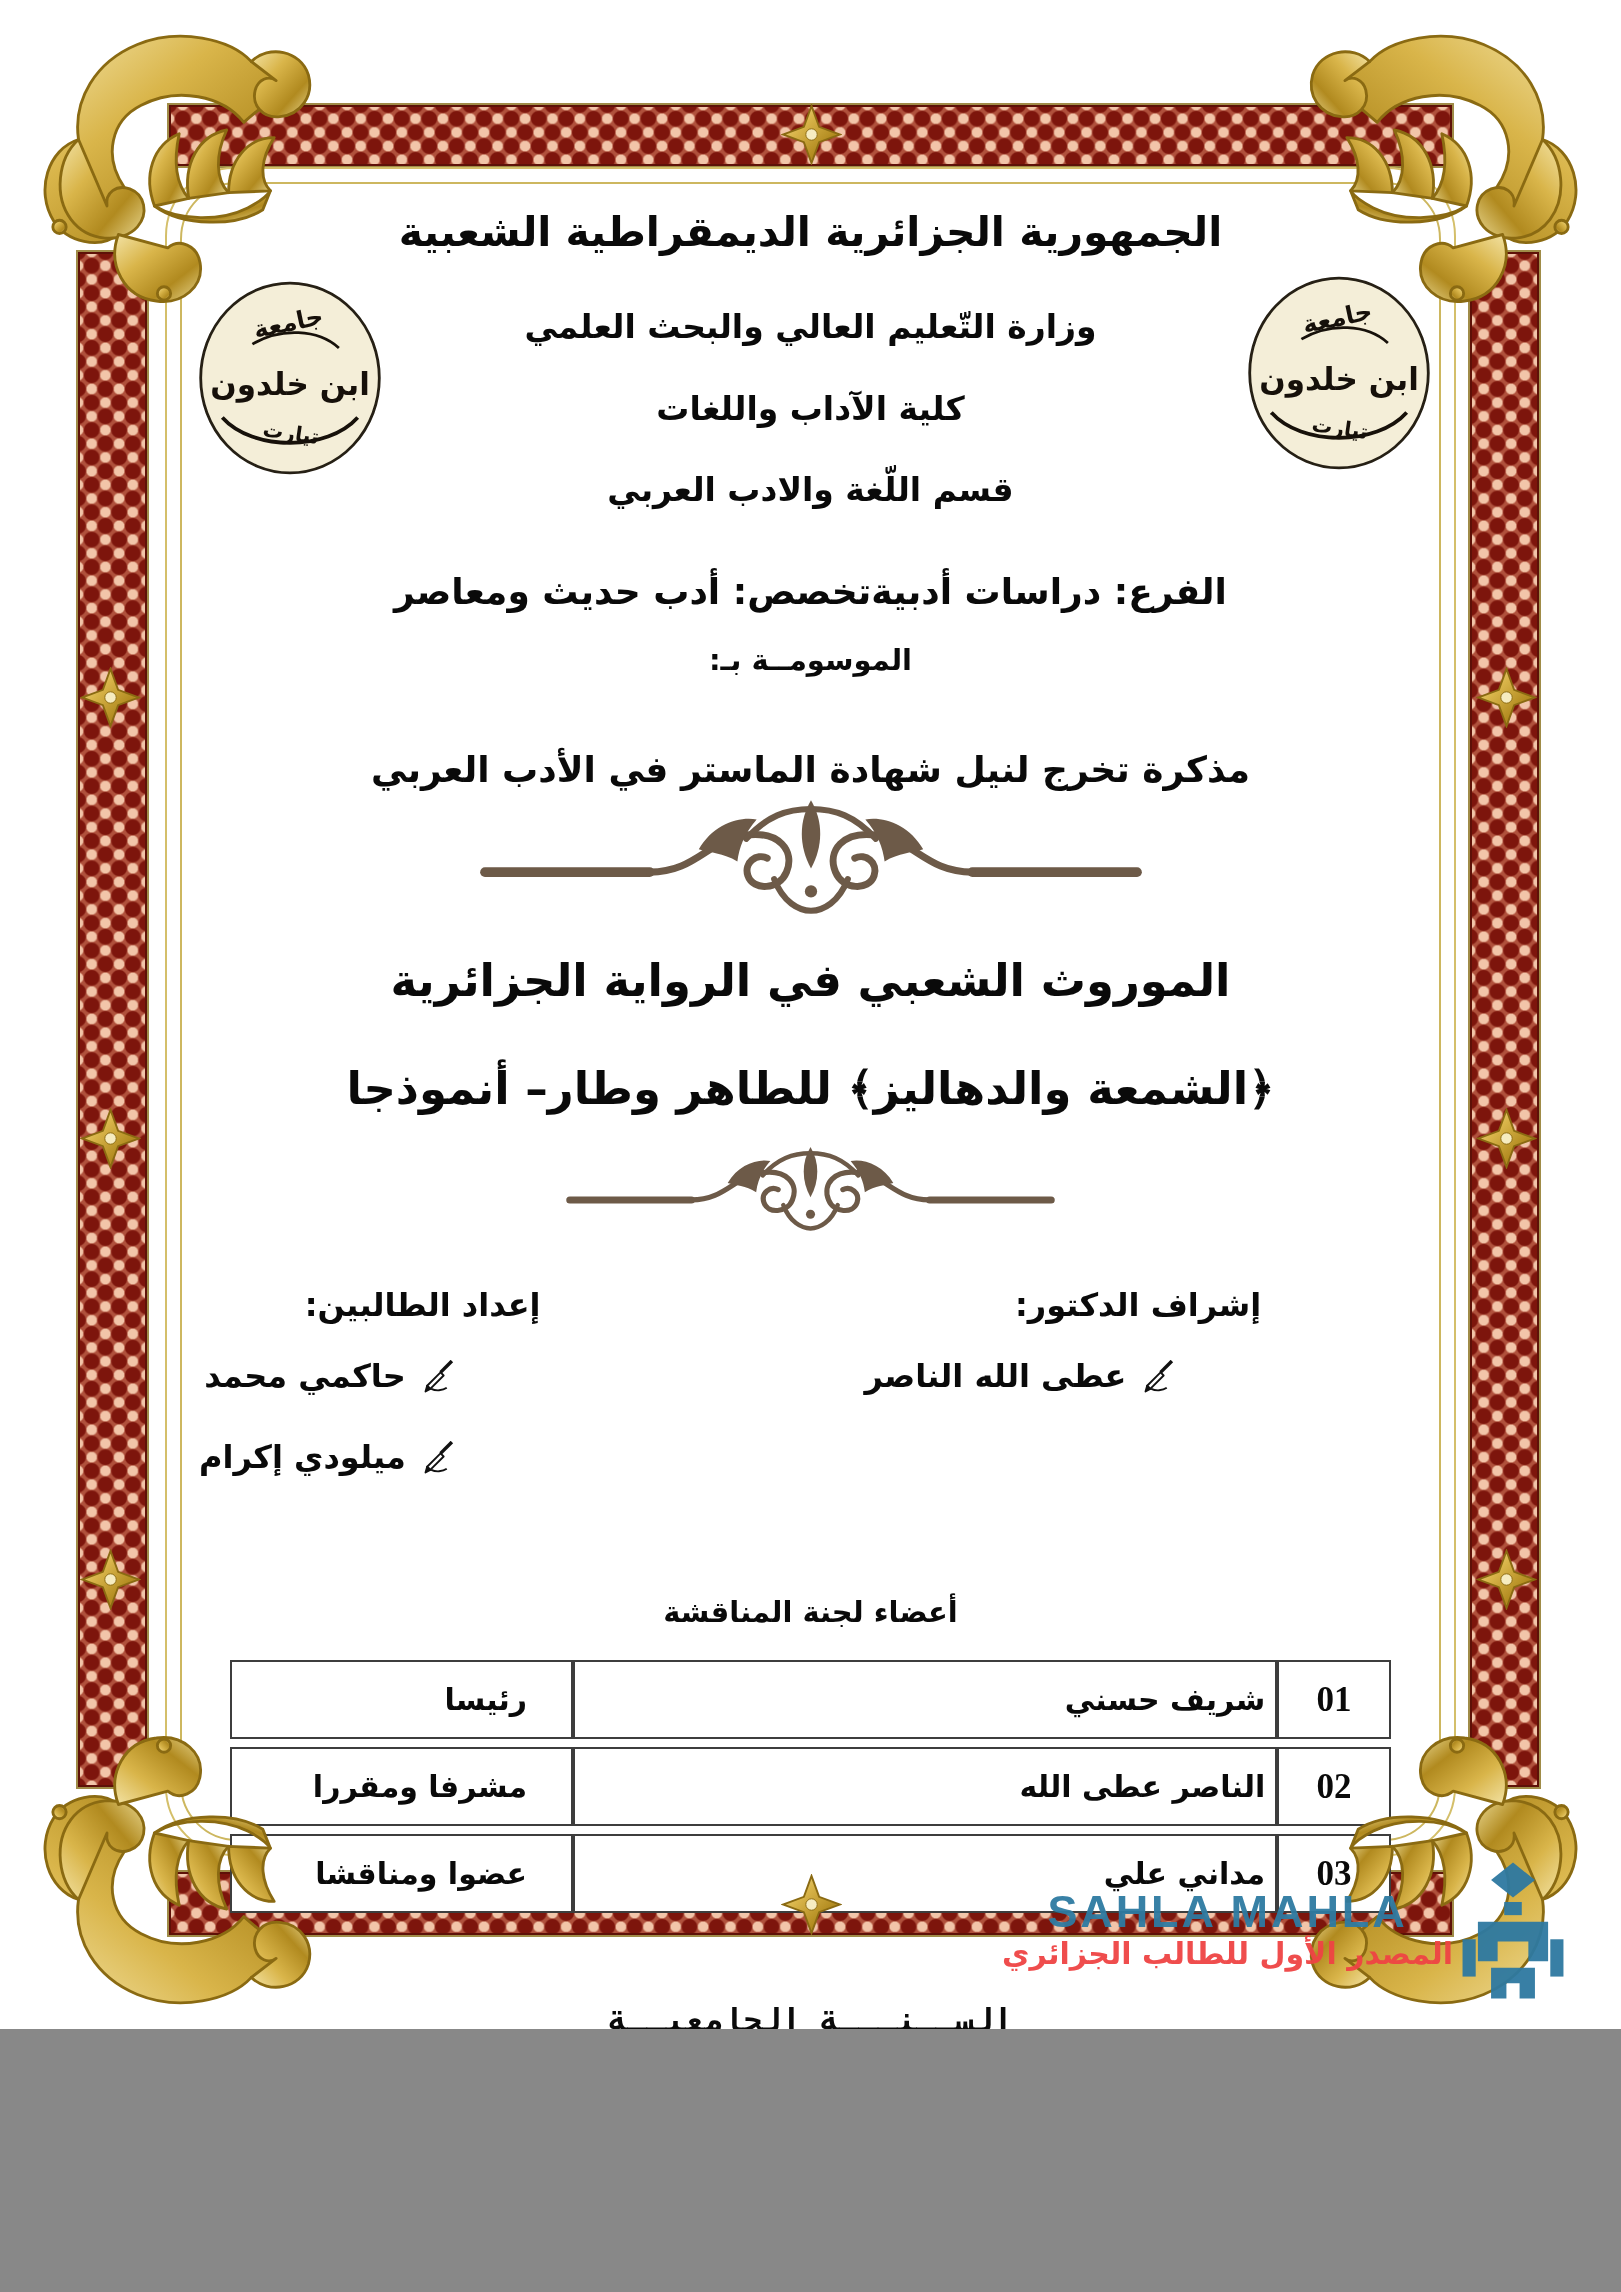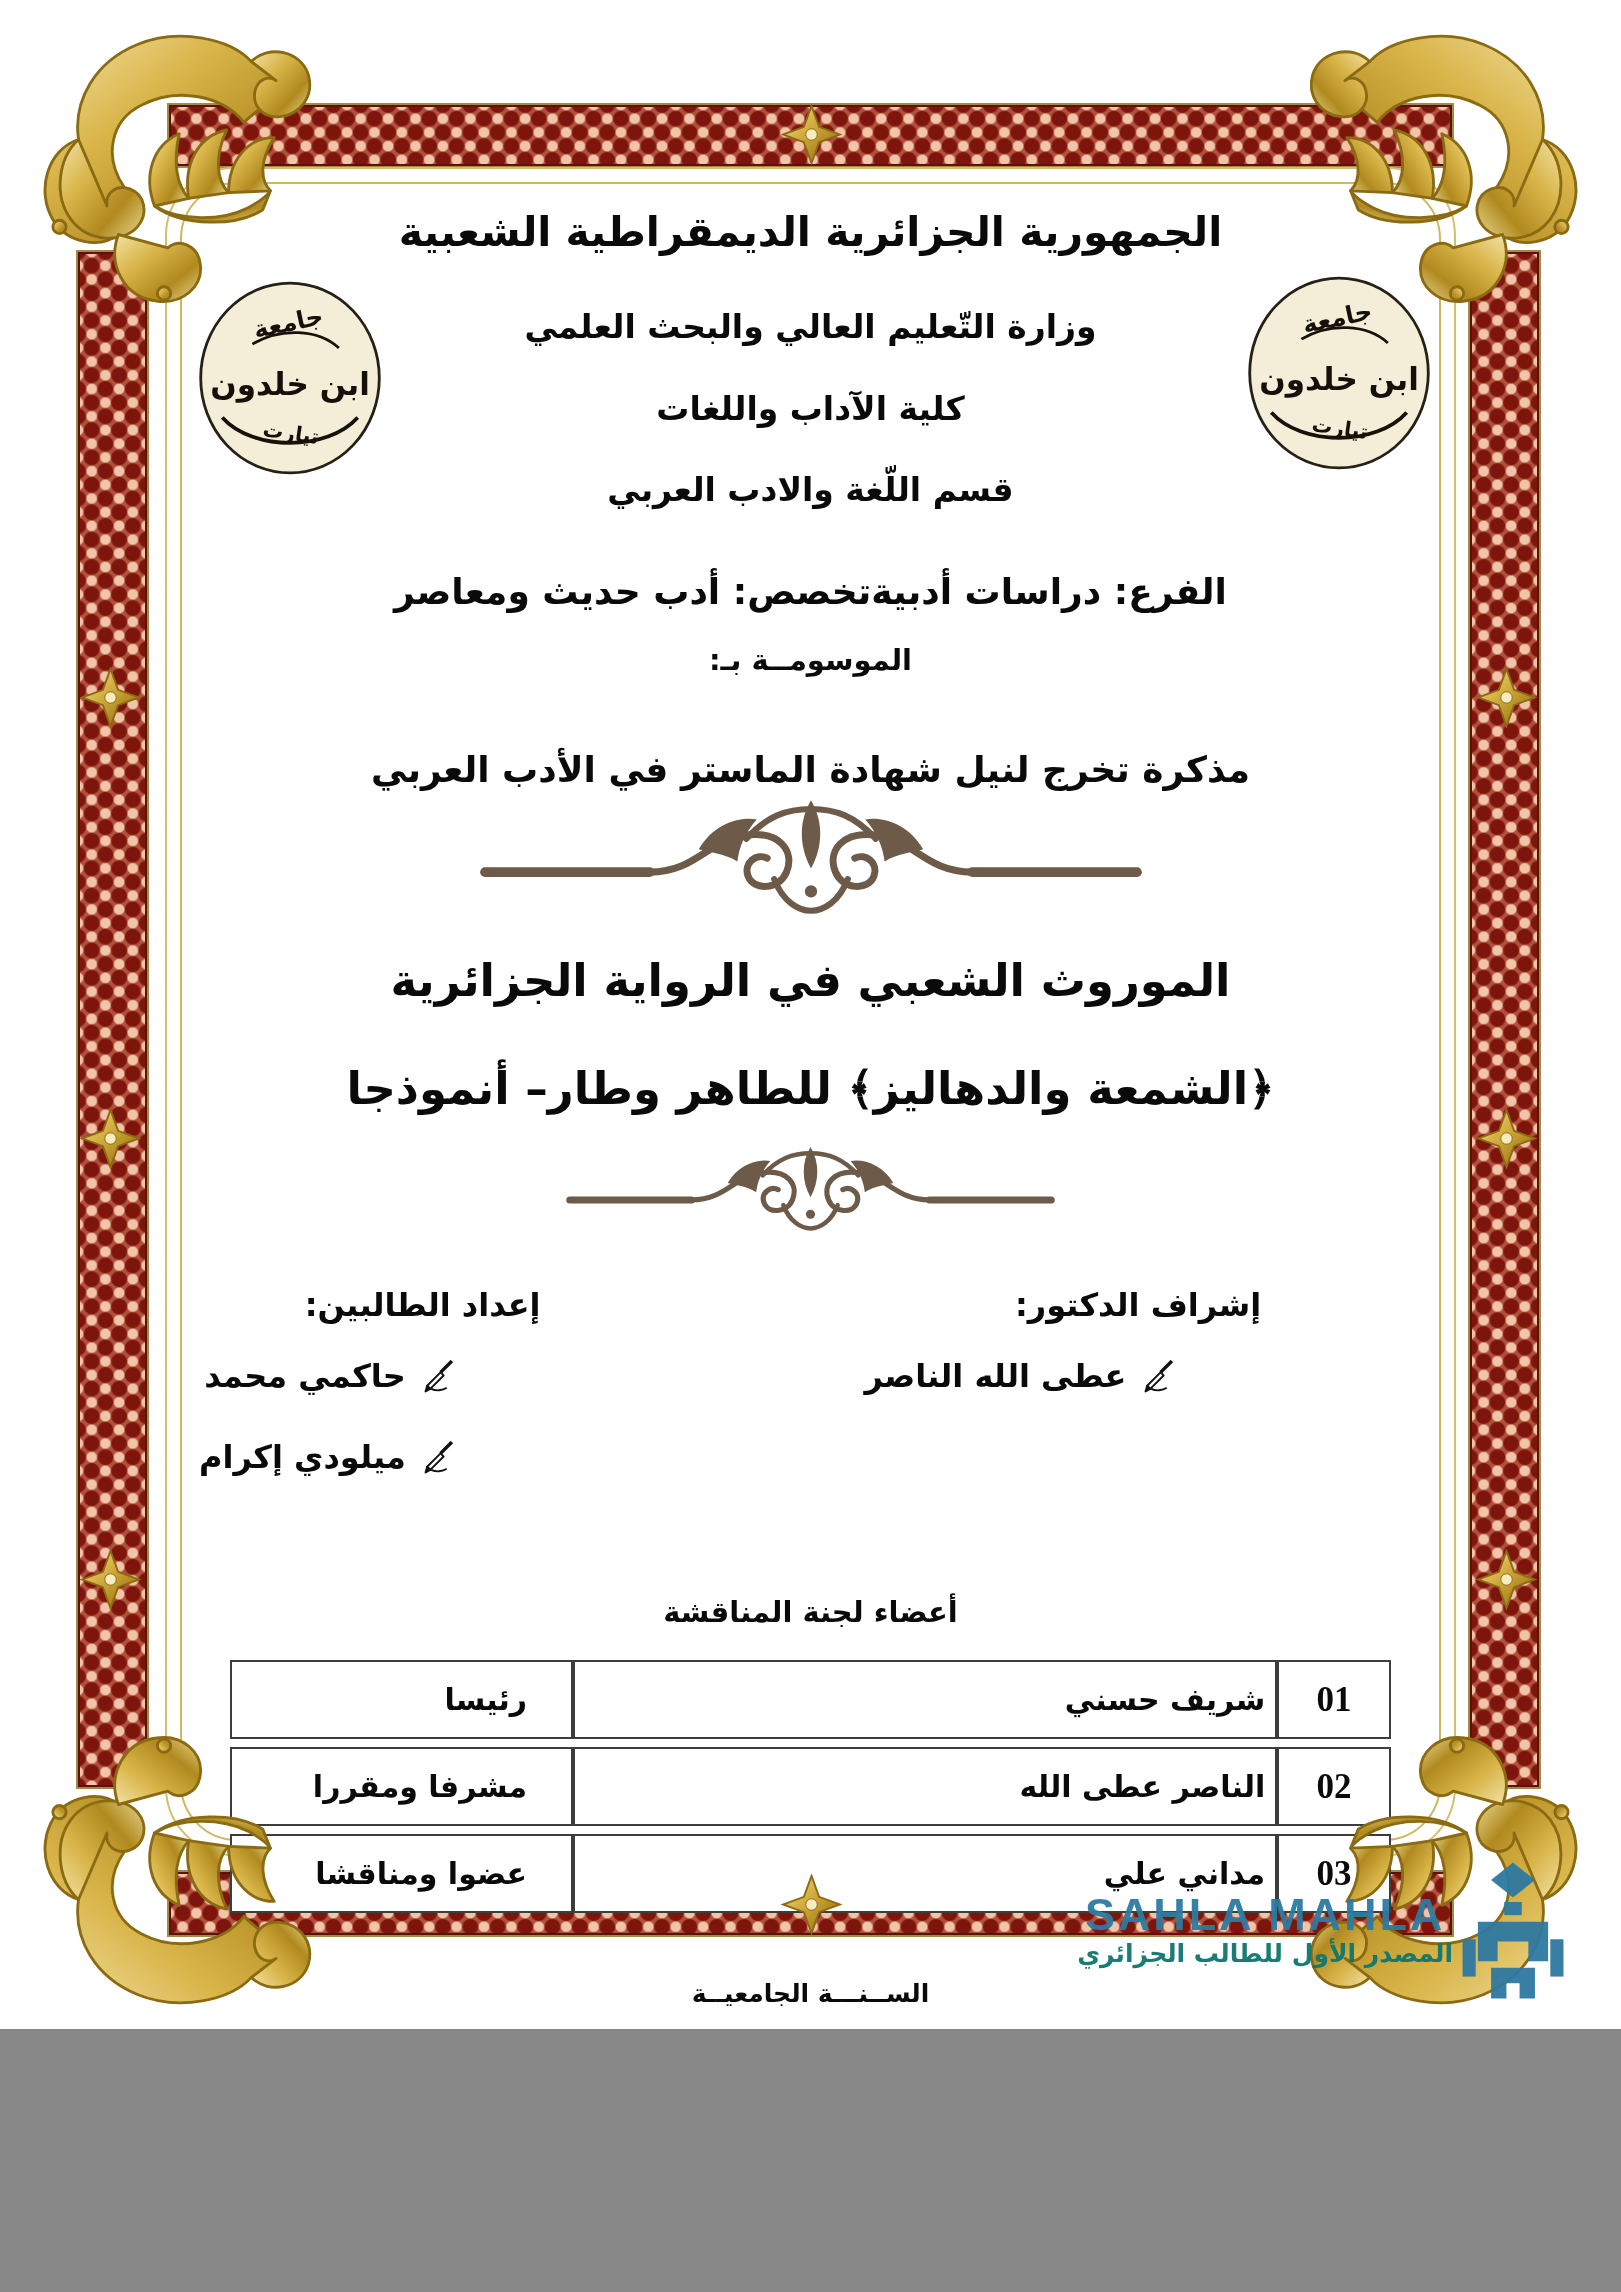--- a/index.html
+++ b/index.html
@@ -77,30 +77,30 @@
   .committee-heading{font-size:29px;margin-top:76px;}
   table.committee{
     width:1161px;margin:23.5px auto 0 auto;border-collapse:separate;border-spacing:0 8.8px;
     font-size:30px;font-weight:bold;
   }
   table.committee td{border:2px solid #3d3d3d;height:73px;background:#fff;}
   td.c-num{width:108px;text-align:center;font-family:"Liberation Serif","DejaVu Sans",serif;font-size:35px;border-right:2px solid #3d3d3d;}
   td.c-name{text-align:right;padding-right:9.8px;}
   td.c-role{width:294px;text-align:right;padding-right:44px;}
   
-  .year-label{font-size:25px;margin-top:58px;}
+  .year-label{font-size:32px;margin-top:80px;font-family:Liberation Mono, monospace;}
   .year-value{font-size:39px;margin-top:19.6px;font-family:"Liberation Serif","DejaVu Sans",serif;}
   
   .watermark{
     position:absolute;right:53px;bottom:27.4px;z-index:6;display:flex;align-items:center;gap:5px;
     direction:ltr;opacity:.95;
   }
   .wm-text{text-align:center;}
   .wm-name{font-family:"Liberation Sans",sans-serif;font-weight:bold;font-size:45px;letter-spacing:2.9px;color:#2e7ba2;line-height:1;}
-  .wm-tagline{font-size:25px;font-weight:bold;color:#0f766e;margin-top:2px;direction:rtl;}
+  .wm-tagline{font-size:30px;font-weight:bold;color:#ef4444;margin-top:2px;direction:rtl;}
   .wm-logo{width:110px;height:143px;}
 </style>
 </head>
 <body>
 
 <svg width="0" height="0" style="position:absolute" aria-hidden="true">
   <defs>
     <linearGradient id="gold" x1="0" y1="0" x2="1" y2="1">
       <stop offset="0" stop-color="#f3e3a5"></stop>
       <stop offset="0.35" stop-color="#d9b54a"></stop>

